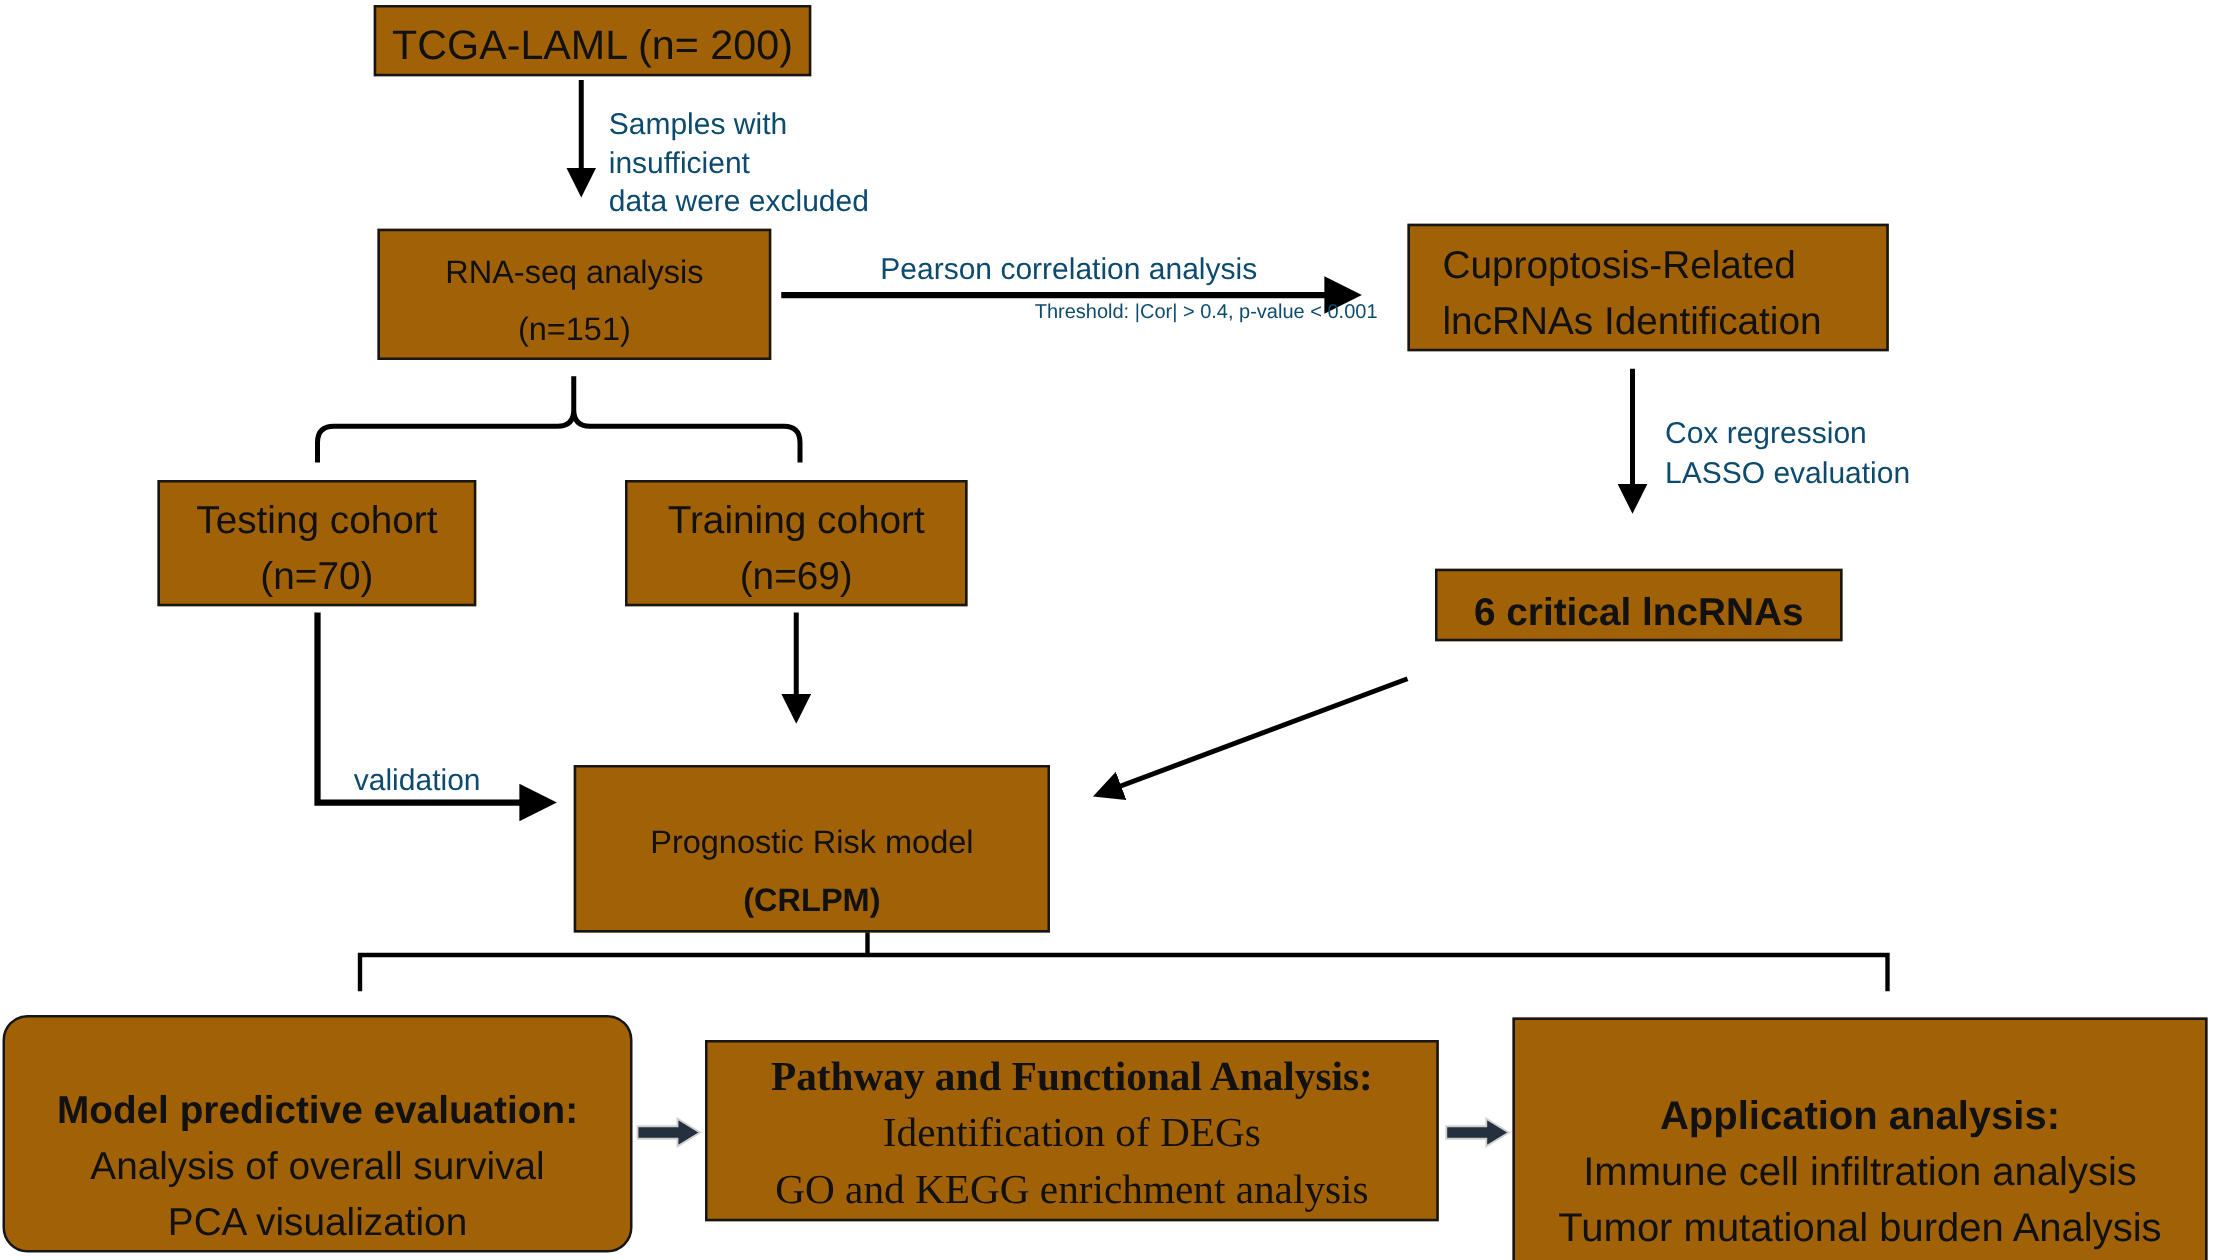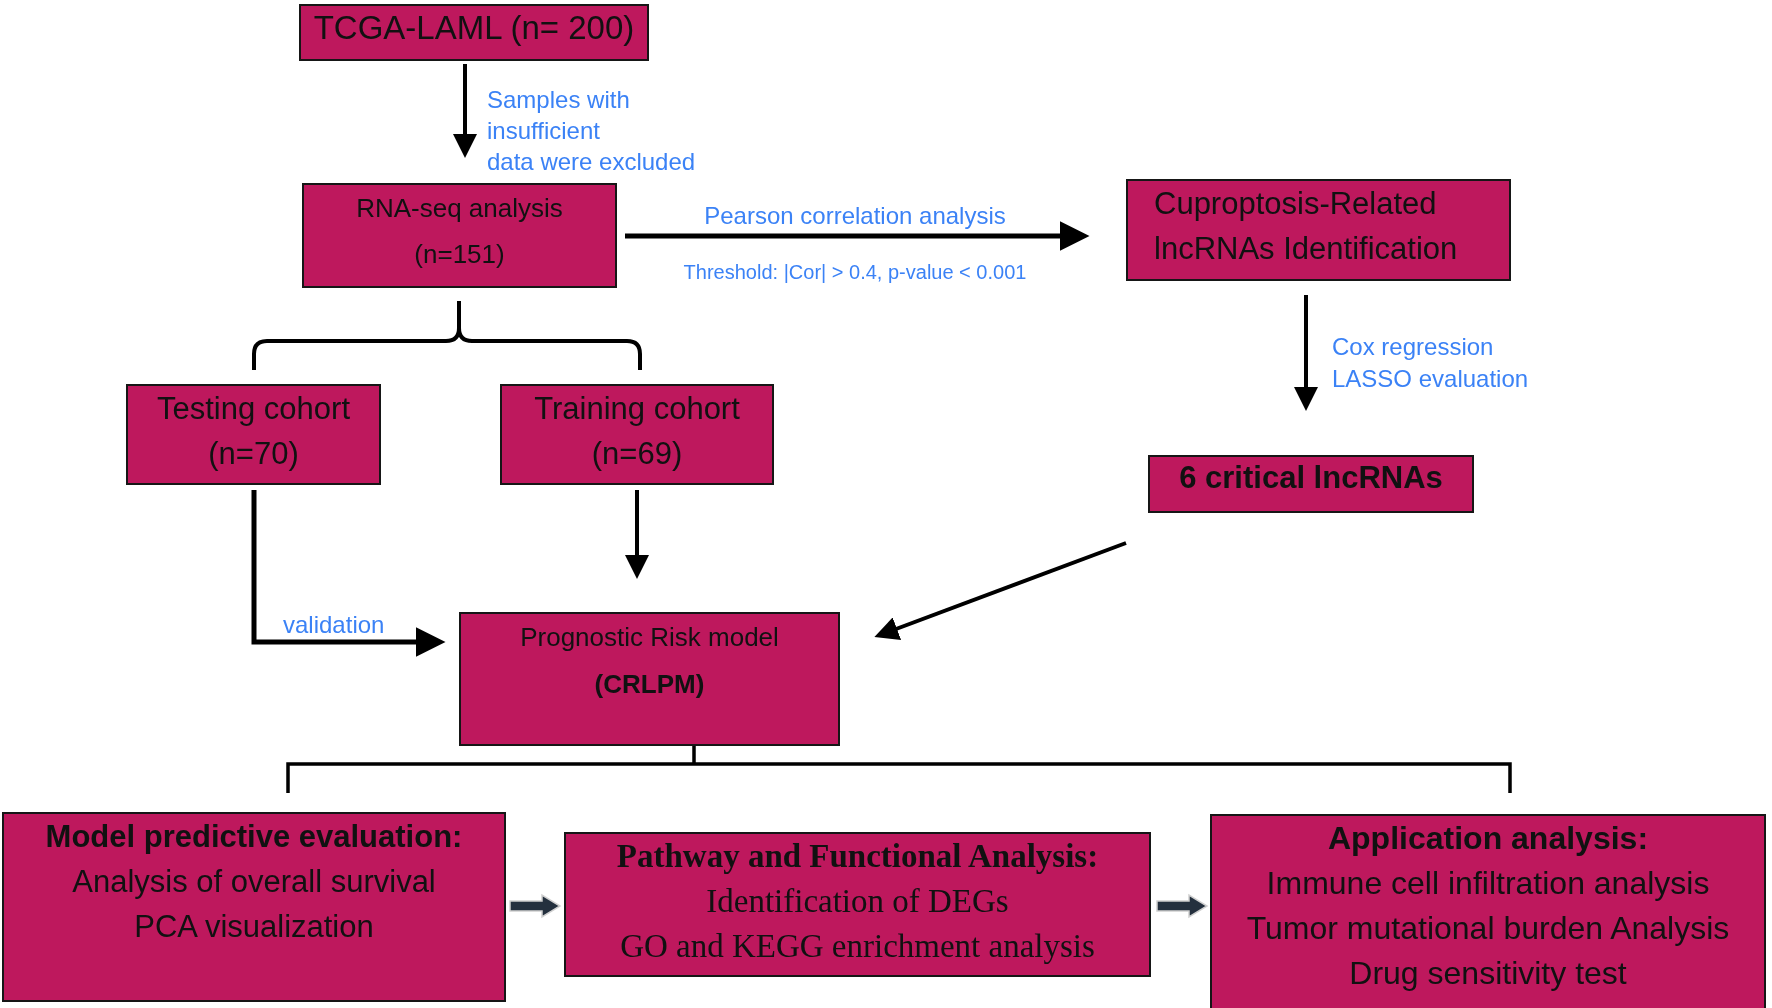--- a/index.html
+++ b/index.html
@@ -7,48 +7,48 @@
     position:relative;
     width:1772px;height:1008px;
     background:#ffffff;
     font-family:"Liberation Sans", sans-serif;
     color:#111111;
     overflow:hidden;
   }
   #connectors{position:absolute;left:0;top:0;width:1772px;height:1008px;}
   .node{
     position:absolute;
-    background:#be185d;
+    background:#a16207;
     border:2px solid #161616;
     box-sizing:border-box;
     display:flex;flex-direction:column;
-    justify-content:flex-start;align-items:center;
+    justify-content:flex-end;align-items:center;
     text-align:center;
     line-height:1.35;
   }
   .node .ln{white-space:nowrap;}
-  .lbl{position:absolute;white-space:nowrap;color:#3b82f6;}
+  .lbl{position:absolute;white-space:nowrap;color:#0c4a6e;}
   .bold{font-weight:bold;}
 
   
   #tcga{left:299px;top:4px;width:350px;height:57px;font-size:33px;}
   #rnaseq{left:302px;top:183px;width:315px;height:105px;font-size:26px;line-height:46px;}
   #cuproptosis{left:1126px;top:179px;width:385px;height:102px;font-size:31px;line-height:45px;align-items:flex-start;padding-left:26px;text-align:left;}
   #critical{left:1148px;top:455px;width:326px;height:58px;font-size:31px;font-weight:bold;}
   #testing{left:126px;top:384px;width:255px;height:101px;font-size:31px;line-height:45px;}
   #training{left:500px;top:384px;width:274px;height:101px;font-size:31px;line-height:45px;}
   #prognostic{left:459px;top:612px;width:381px;height:134px;font-size:26px;line-height:47px;}
-  #evaluation{left:2px;top:812px;width:504px;height:190px;font-size:31px;line-height:45px;}
+  #evaluation{left:2px;top:812px;width:504px;height:190px;font-size:31px;line-height:45px;border-radius:20px;}
   #pathway{left:564px;top:832px;width:587px;height:145px;font-size:33px;line-height:45px;font-family:Liberation Serif, serif;}
   #application{left:1210px;top:814px;width:556px;height:238px;font-size:32px;line-height:45px;}
 
   
   #lbl-excl{left:487px;top:84px;font-size:24px;line-height:31px;white-space:normal;width:260px;}
   #lbl-pearson{left:630px;top:202px;width:450px;text-align:center;font-size:24px;}
-  #lbl-threshold{left:608px;top:261px;width:494px;text-align:center;font-size:20px;}
+  #lbl-threshold{left:608px;top:241px;width:494px;text-align:right;font-size:16px;}
   #lbl-cox{left:1332px;top:333px;font-size:24px;}
   #lbl-lasso{left:1332px;top:365px;font-size:24px;}
   #lbl-validation{left:283px;top:611px;font-size:24px;}
 </style>
 </head>
 <body>
 
 <div id="canvas">
 
   <svg id="connectors" viewBox="0 0 1772 1008" xmlns="http://www.w3.org/2000/svg">

